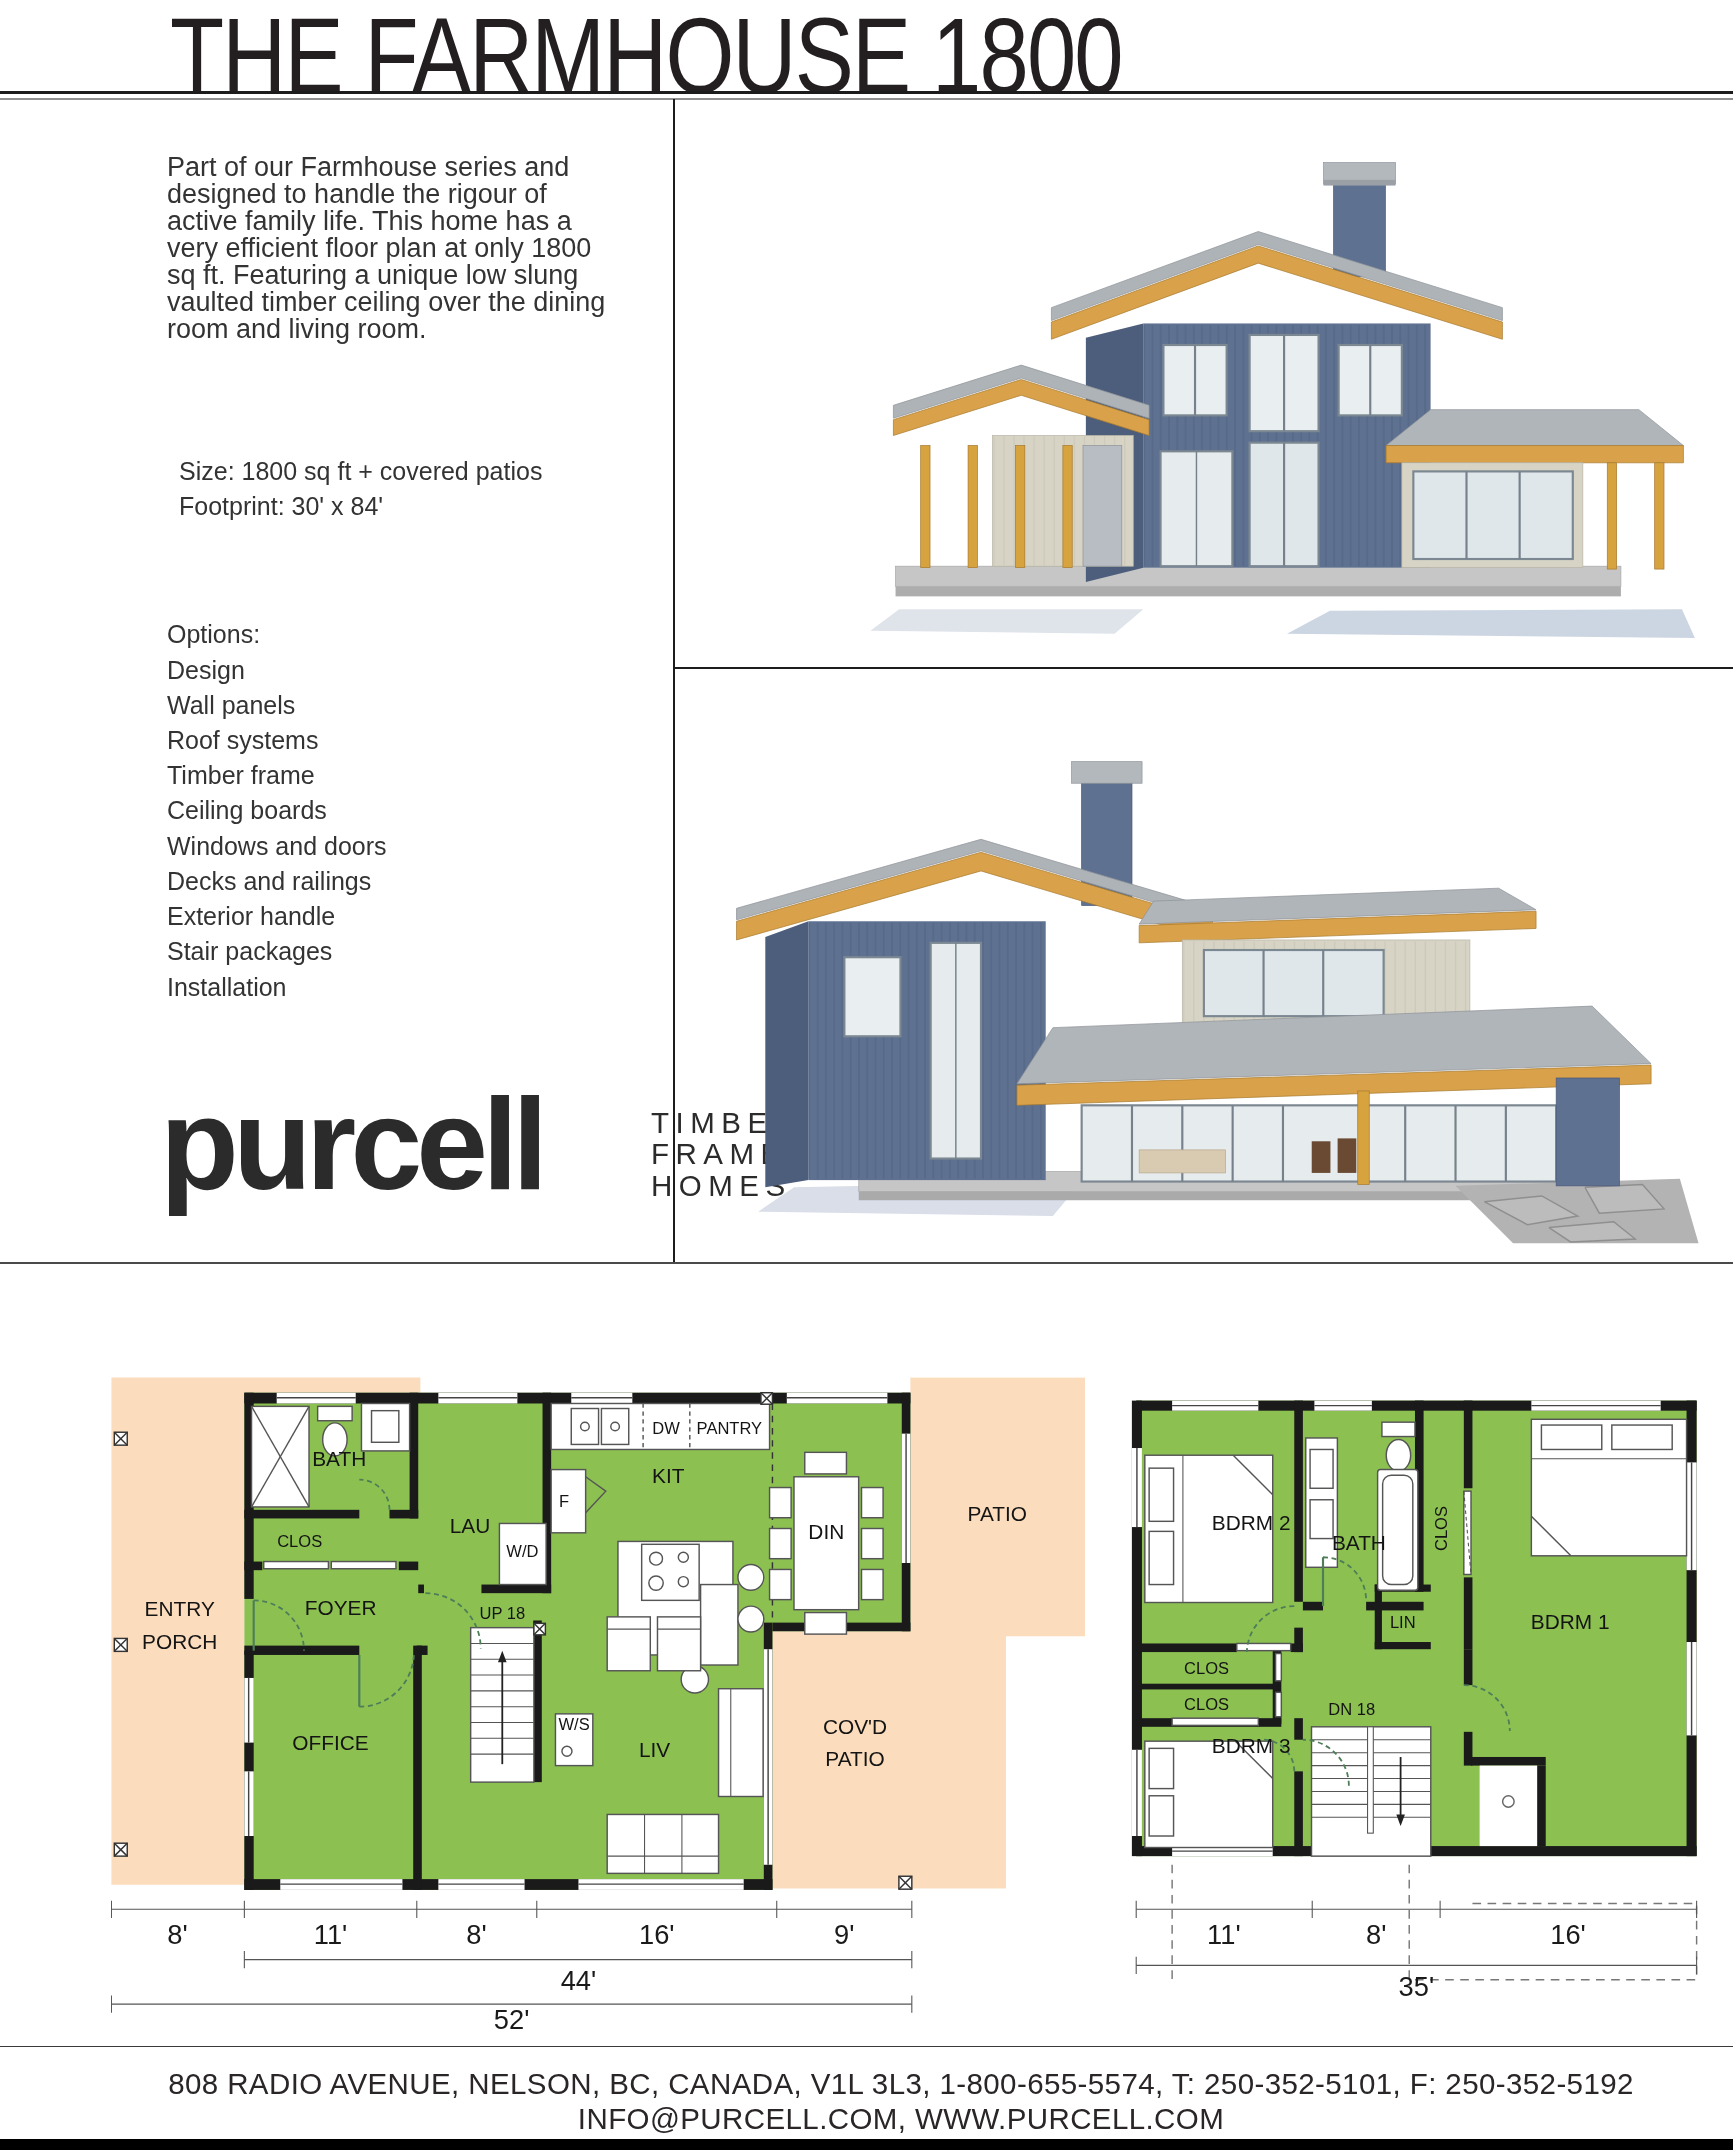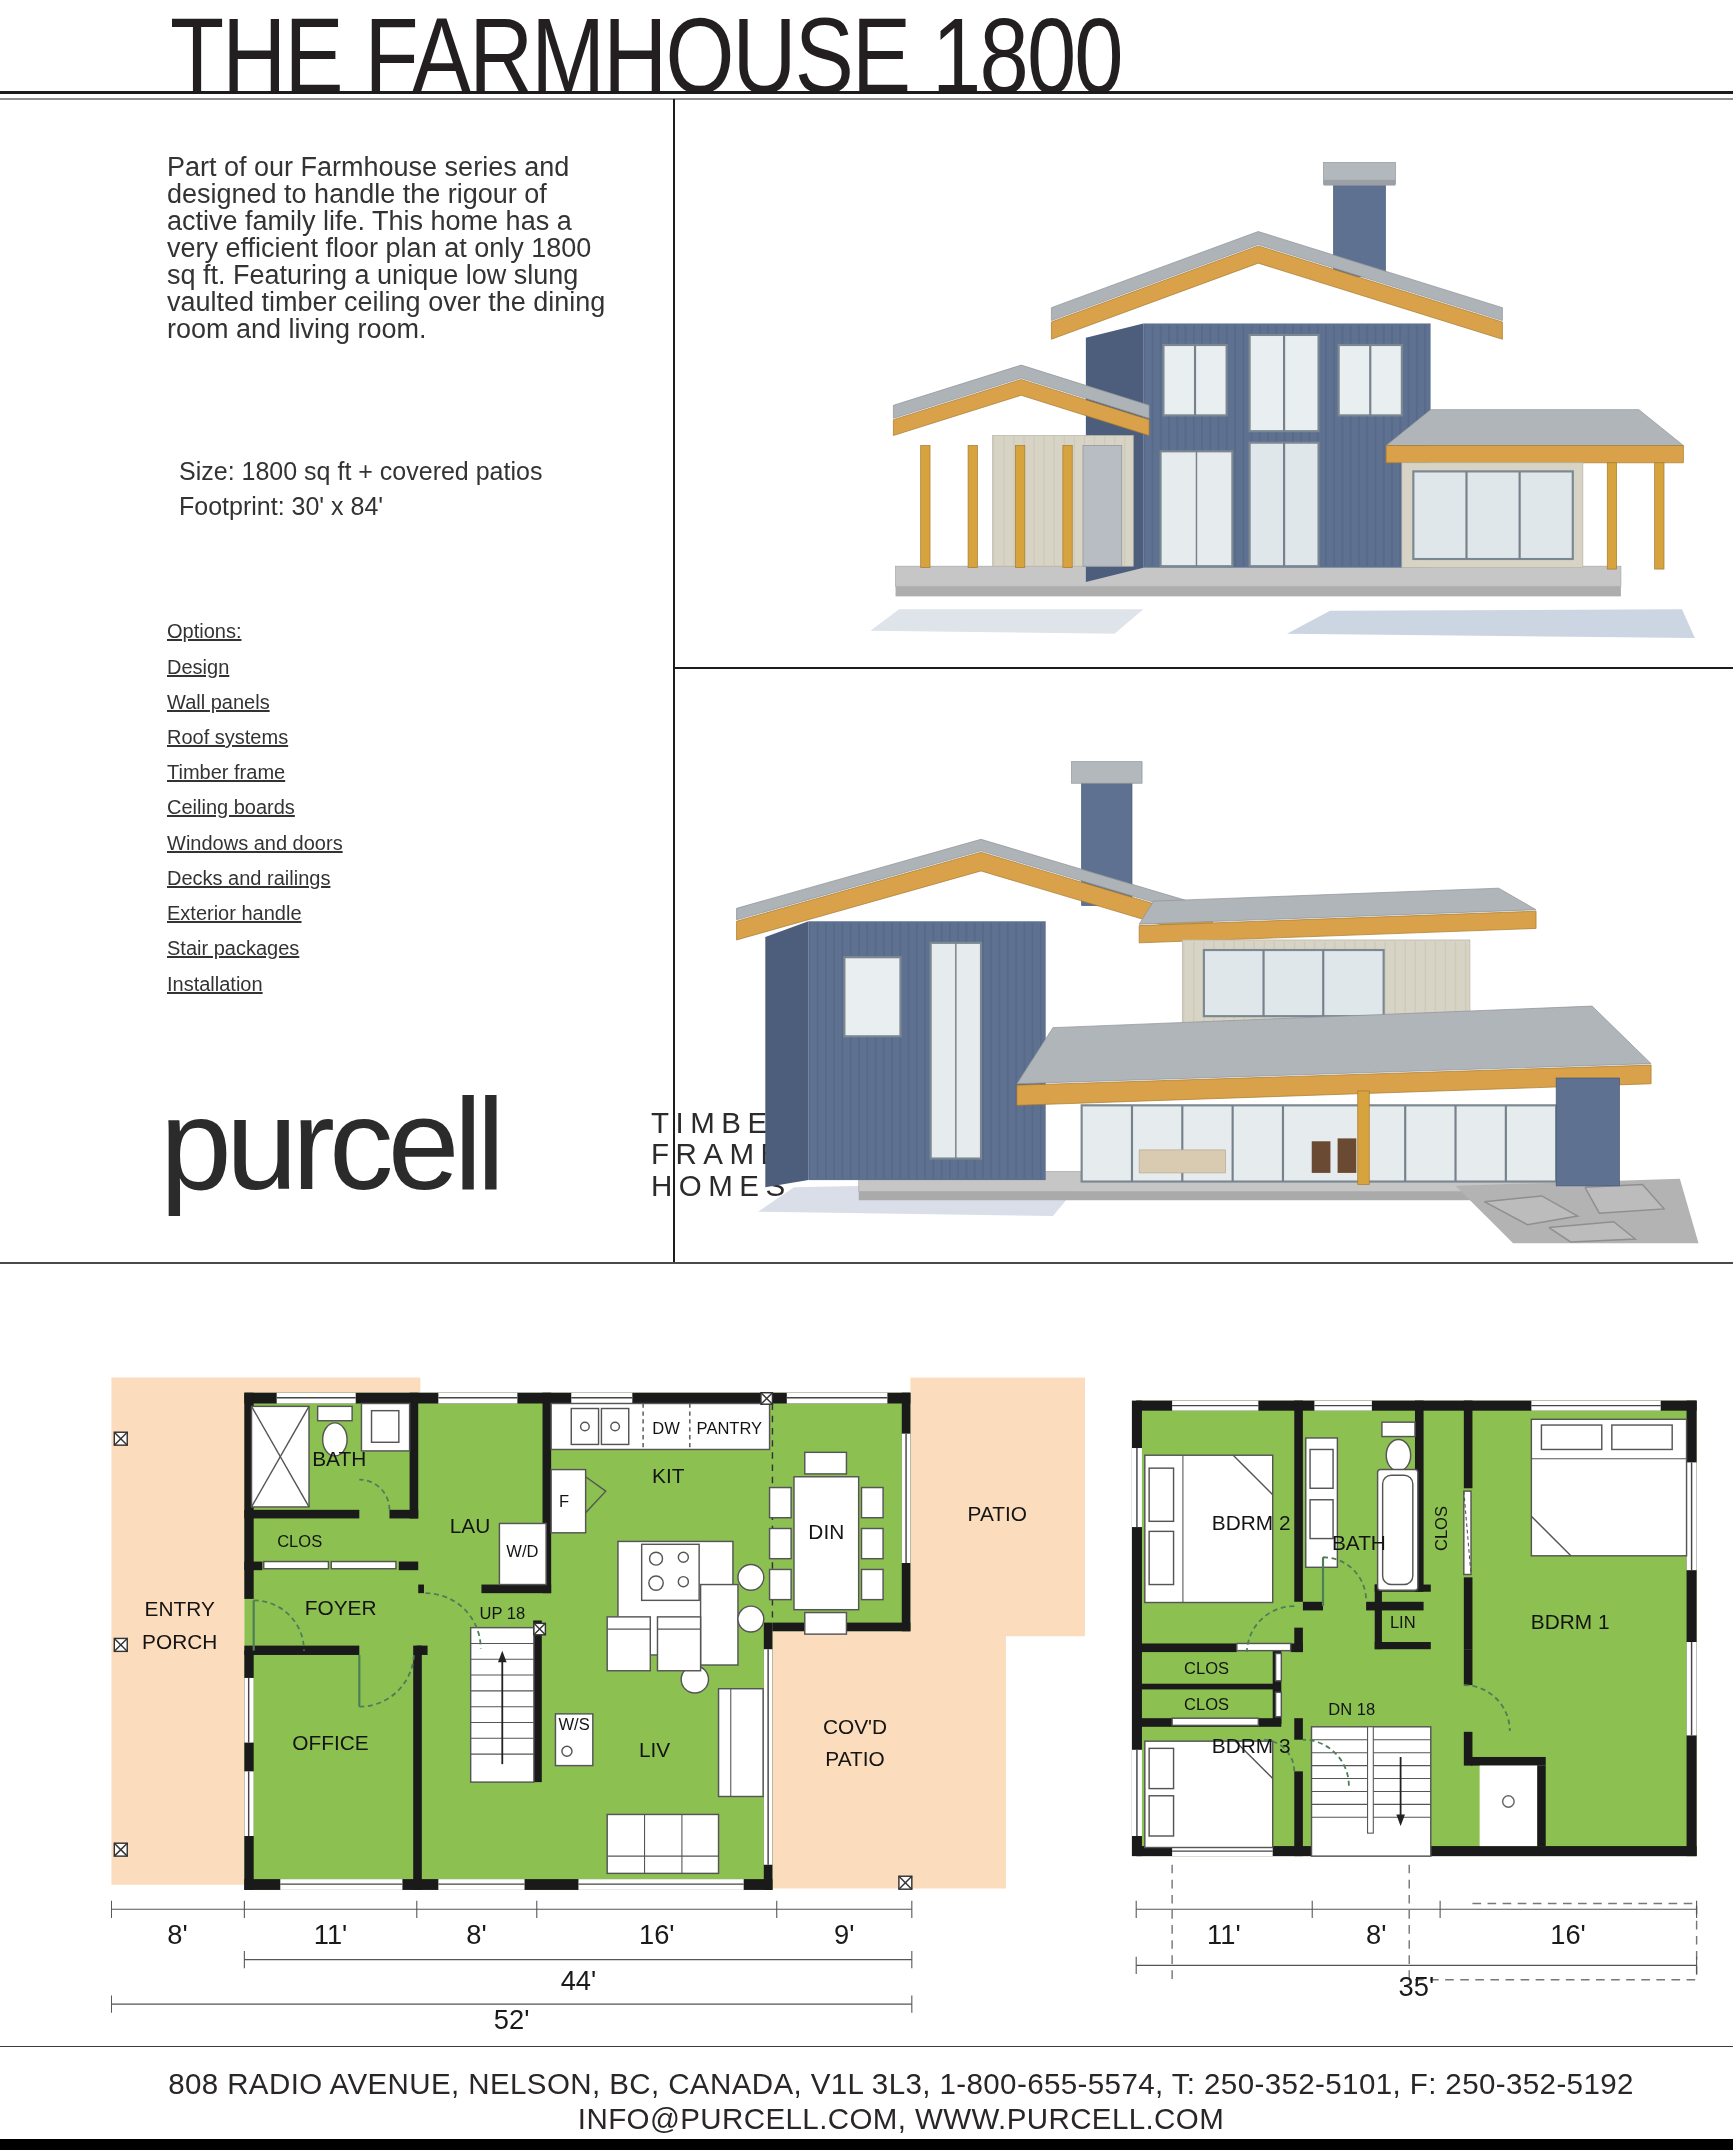--- a/index.html
+++ b/index.html
@@ -7,22 +7,22 @@
   .abs{position:absolute;}
   .title{left:170px;top:-7.2px;font-size:108px;font-weight:400;letter-spacing:-2.2px;
          transform:scaleX(.82);transform-origin:0 0;white-space:nowrap;color:#231f20;}
   .rule{left:0;width:1734px;background:#1c1c1c;}
   .rule2{left:0;width:1734px;background:#8f8f8f;}
   .vdiv{left:673px;top:99px;width:2.2px;height:1163px;background:#1c1c1c;}
   .hdiv{left:673px;top:667px;width:1061px;height:2.2px;background:#1c1c1c;}
   .panelbot{left:0;top:1262px;width:1734px;height:2.2px;background:#4a4a4a;}
   .para{left:167px;top:154px;width:449px;font-size:27px;line-height:27px;color:#333;}
   .meta{left:167px;font-size:25px;line-height:35px;color:#333;white-space:nowrap;margin-left:12px;}
-  .opt{left:167px;font-size:20px;color:#333;white-space:nowrap;text-decoration:underline;}
-  .wordmark{left:160px;top:1070px;font-size:129px;font-weight:normal;letter-spacing:-5.8px;color:#2b2b2b;}
+  .opt{left:167px;font-size:25px;color:#333;white-space:nowrap;}
+  .wordmark{left:160px;top:1070px;font-size:129px;font-weight:bold;letter-spacing:-5.8px;color:#2b2b2b;}
   .tagline{left:651px;font-size:29.5px;letter-spacing:6.5px;color:#2b2b2b;white-space:nowrap;}
   .f-line{left:0;width:1734px;text-align:center;font-size:29.5px;color:#2a2627;letter-spacing:0.4px;padding-left:34px;}
   .f-rule{left:0;top:2046px;width:1734px;height:1.4px;background:#3a3a3a;}
   .f-bar{left:0;top:2139px;width:1734px;height:11.5px;background:#000;}
   svg text{font-family:"Liberation Sans",sans-serif;fill:#141414;}
   .plbl{font-size:29px;}
   .psm{font-size:23px;}
   .pdim{font-size:38px;fill:#1a1a1a;}
   .arc{fill:none;stroke:#4e7d57;stroke-width:2.5;stroke-dasharray:7 5;}
   .leaf{stroke:#4e7d57;stroke-width:3;}

